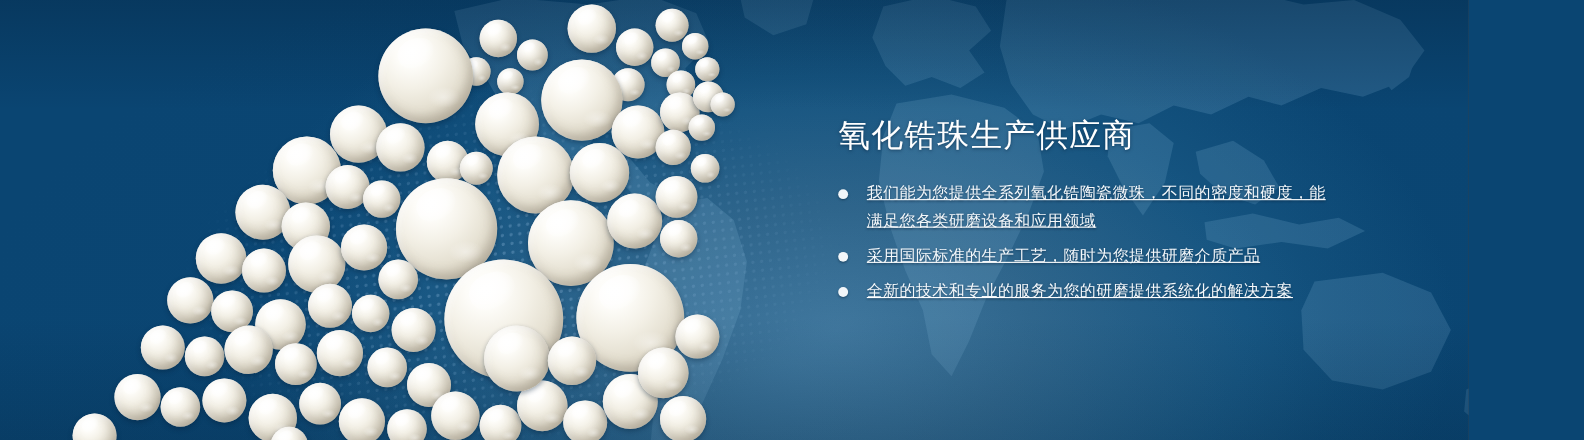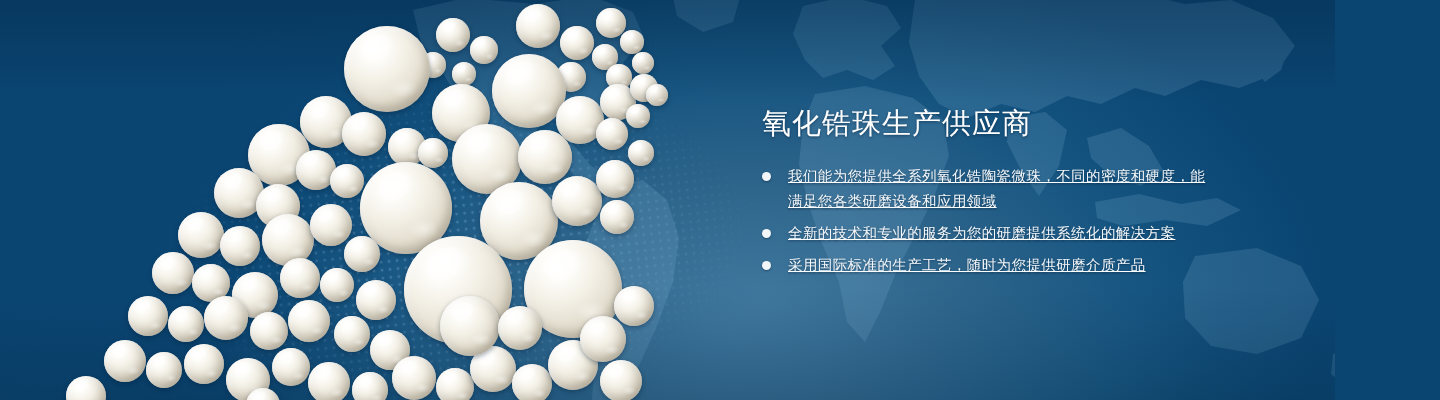--- a/index.html
+++ b/index.html
@@ -284,22 +284,22 @@
   <div class="content">
     <h1 class="headline">氧化锆珠生产供应商</h1>
 
     <ul class="bullets">
       <li class="bullet-row">
         <span class="bullet-dot"></span>
         <span class="bullet-text">我们能为您提供全系列氧化锆陶瓷微珠，不同的密度和硬度，能满足您各类研磨设备和应用领域</span>
       </li>
       <li class="bullet-row">
         <span class="bullet-dot"></span>
-        <span class="bullet-text">全新的技术和专业的服务为您的研磨提供系统化的解决方案</span>
+        <span class="bullet-text">采用国际标准的生产工艺，随时为您提供研磨介质产品</span>
       </li>
       <li class="bullet-row">
         <span class="bullet-dot"></span>
-        <span class="bullet-text">采用国际标准的生产工艺，随时为您提供研磨介质产品</span>
+        <span class="bullet-text">全新的技术和专业的服务为您的研磨提供系统化的解决方案</span>
       </li>
     </ul>
   </div>
 
 </div>
 
 </body></html>

